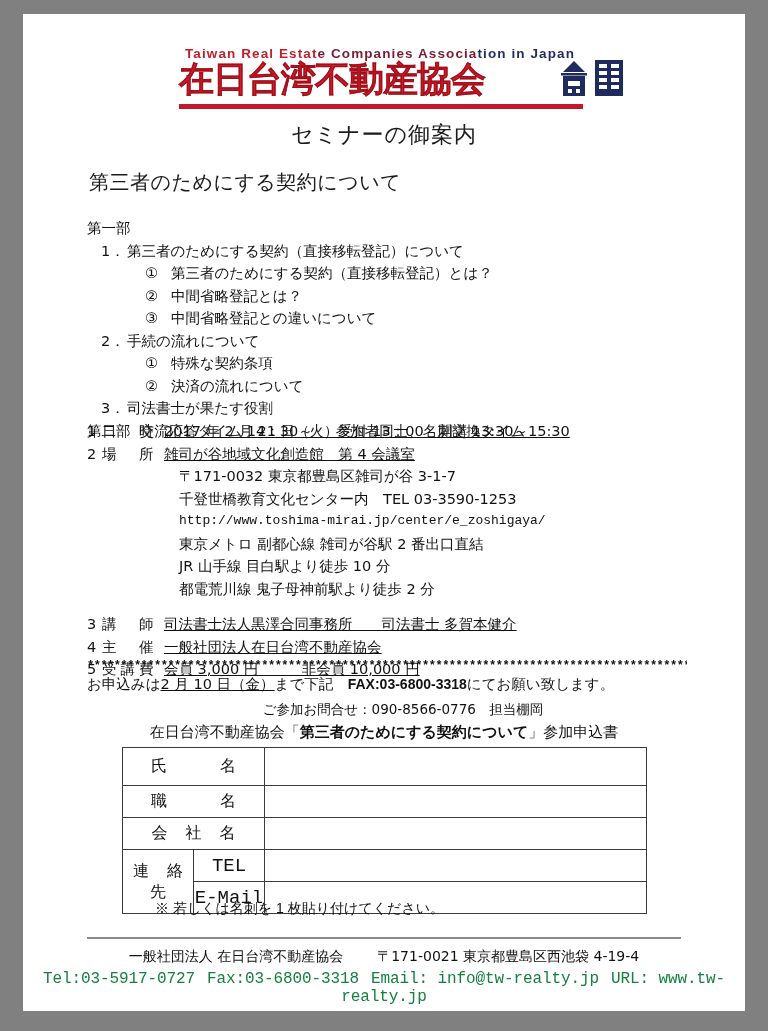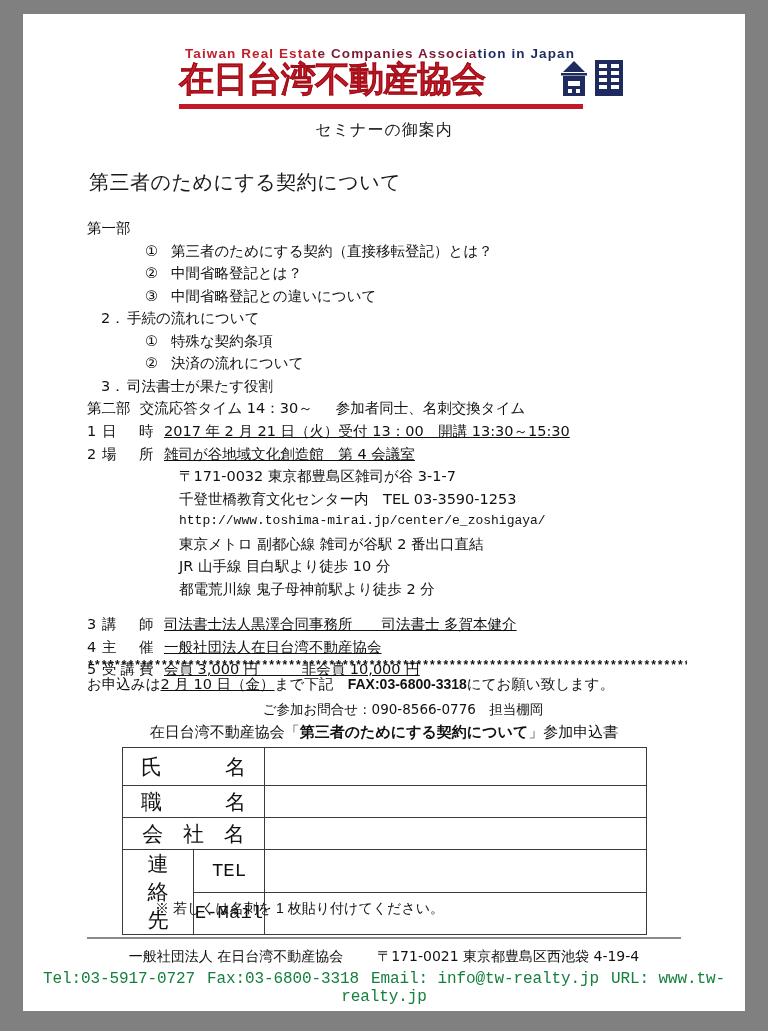--- a/index.html
+++ b/index.html
@@ -77,21 +77,21 @@
     height: 48px;
   }
 
   
   .seminar-title {
     position: absolute;
     left: 0;
     top: 106px;
     width: 722px;
     text-align: center;
-    font-size: 16px;
+    font-size: 22px;
     font-family: "DejaVu Sans", sans-serif;
     color: #1a1a1a;
     letter-spacing: 1px;
   }
   .main-heading {
     position: absolute;
     left: 66px;
     top: 155px;
     font-size: 20px;
     font-family: "DejaVu Sans", sans-serif;
@@ -192,22 +192,22 @@
     position: absolute;
     left: 99px;
     top: 733px;
     width: 525px;
     border-collapse: collapse;
     table-layout: fixed;
   }
   .form-table td {
     border: 1.6px solid #3b3b3b;
     height: 31px;
-    font-family: Liberation Sans, sans-serif;
-    font-size: 21px;
+    font-family: Liberation Serif, serif;
+    font-size: 16px;
     color: #111;
     text-align: center;
     padding: 0;
   }
   .form-table td.lab { width: 134px; letter-spacing: 7px; padding-left: 7px; }
   .form-table td.sub {
     width: 75px;
     font-family: "Liberation Mono", monospace;
     font-size: 19px;
     letter-spacing: 0;
@@ -288,20 +288,21 @@
         <rect x="70" y="27" width="8" height="4" fill="#ffffff"></rect>
       </g>
     </svg>
   </div>
 
   <div class="seminar-title">セミナーの御案内</div>
   <div class="main-heading">第三者のためにする契約について</div>
 
   <div class="program">
     <div class="prog-l0">第一部</div>
+    <div class="prog-l1"><span class="prog-num">1．</span><span>第三者のためにする契約（直接移転登記）について</span></div>
     <div class="prog-l2"><span class="prog-num">①</span><span>第三者のためにする契約（直接移転登記）とは？</span></div>
     <div class="prog-l2"><span class="prog-num">②</span><span>中間省略登記とは？</span></div>
     <div class="prog-l2"><span class="prog-num">③</span><span>中間省略登記との違いについて</span></div>
     <div class="prog-l1"><span class="prog-num">2．</span><span>手続の流れについて</span></div>
     <div class="prog-l2"><span class="prog-num">①</span><span>特殊な契約条項</span></div>
     <div class="prog-l2"><span class="prog-num">②</span><span>決済の流れについて</span></div>
     <div class="prog-l1"><span class="prog-num">3．</span><span>司法書士が果たす役割</span></div>
     <div class="prog-l0"><span>第二部</span>&nbsp;&nbsp;<span>交流応答タイム 14：30～</span>&nbsp;&nbsp;&nbsp;&nbsp;&nbsp;<span>参加者同士、名刺交換タイム</span></div>
   </div>
 

